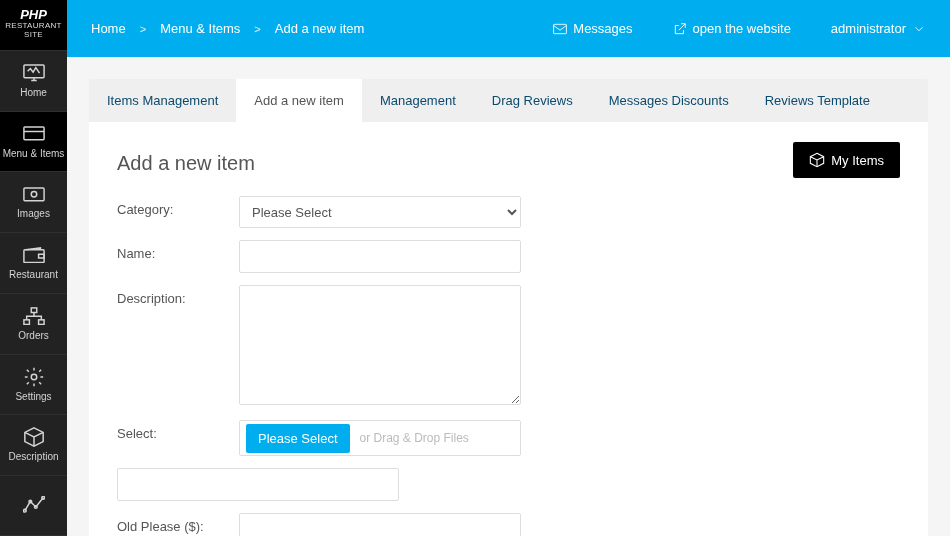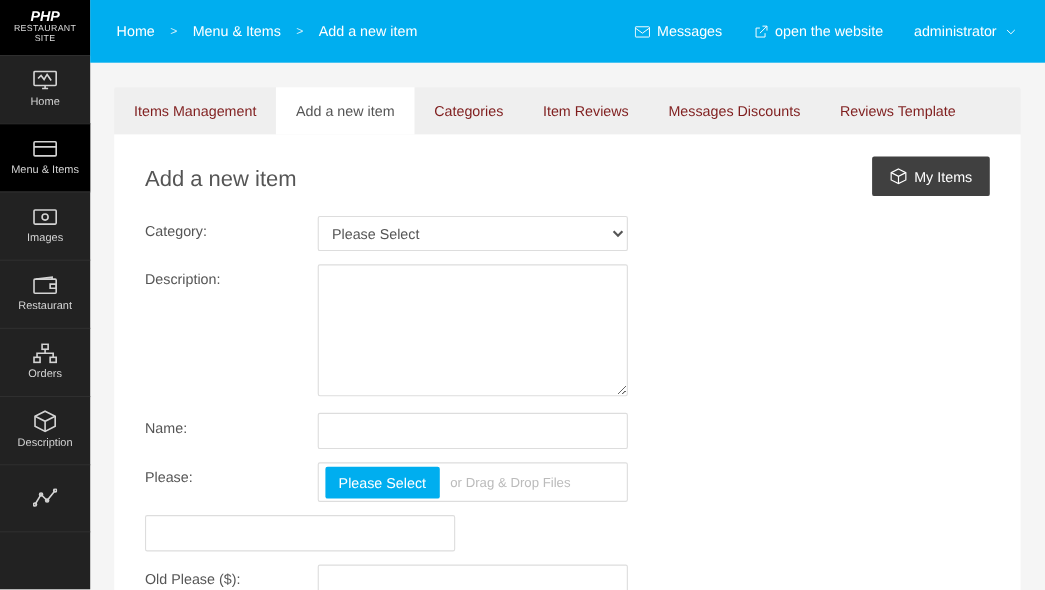--- a/index.html
+++ b/index.html
@@ -1,55 +1,55 @@
 <!DOCTYPE html>
 <html><head>
 <meta charset="utf-8">
 <style>
   * { box-sizing: border-box; margin: 0; padding: 0; }
   html, body { height: 100%; font-family: Arial, Helvetica, sans-serif; font-size: 13px; color: #555; }
   body { display: flex; flex-direction: row; width: 950px; height: 536px; overflow: hidden; background: #f5f5f5; }
 
   
-  .sidebar { width: 82px; background: #222; color: #ccc; display: flex; flex-direction: column; flex-shrink: 0; }
+  .sidebar { width: 67px; background: #222; color: #ccc; display: flex; flex-direction: column; flex-shrink: 0; }
   .logo-box { background: #000; text-align: center; padding: 8px 2px 10px 2px; line-height: 1.1; }
   .logo-box .logo-php { font-style: italic; font-weight: bold; font-size: 13px; color: #fff; }
   .logo-box .logo-sub { font-size: 8px; color: #ddd; letter-spacing: 0.3px; }
   .side-item { display: flex; flex-direction: column; align-items: center; justify-content: center; height: 62px; cursor: pointer; border-top: 1px solid #2f2f2f; font-size: 10px; color: #d4d4d4; gap: 5px; }
   .side-item.active { background: #000; }
   .side-item span { text-align: center; line-height: 1.1; }
   .side-icon { width: 22px; height: 18px; display: flex; align-items: center; justify-content: center; }
   .side-icon svg { stroke: #d4d4d4; fill: none; stroke-width: 1.6; }
 
   
   .main-col { flex: 1; display: flex; flex-direction: column; min-width: 0; }
 
   
   .topbar { height: 57px; background: #00aeef; color: #fff; display: flex; align-items: center; padding: 0 24px; font-size: 13px; flex-shrink: 0; }
   .crumbs { display: flex; align-items: center; gap: 14px; }
   .crumb-sep { color: rgba(255,255,255,0.85); font-size: 11px; }
   .crumb-link { color: #fff; cursor: pointer; }
-  .top-right { margin-left: auto; display: flex; align-items: center; gap: 28px; padding-left: 23px; }
+  .top-right { margin-left: auto; display: flex; align-items: center; gap: 40px; padding-left: 23px; }
   .top-link { display: flex; align-items: center; gap: 6px; cursor: pointer; }
   .top-link svg { width: 14px; height: 14px; stroke: #fff; fill: none; stroke-width: 1.5; }
   .chev-down { width: 10px; height: 10px; }
 
   
   .content-wrap { flex: 1; padding: 22px 22px 0 22px; overflow: auto; }
   .tabs { display: flex; background: #efefef; border-radius: 2px 2px 0 0; }
-  .tab { padding: 14px 18px; color: #7f1d1d; font-size: 13px; cursor: pointer; }
+  .tab { padding: 14px 18px; color: #0c4a6e; font-size: 13px; cursor: pointer; }
   .tab.active { background: #fff; color: #555; }
   .panel { background: #fff; padding: 20px 28px 10px 28px; }
 
   .panel-top { display: flex; align-items: flex-start; justify-content: space-between; margin-bottom: 18px; }
   .panel-title { font-size: 20px; font-weight: 400; color: #555; margin-top: 10px; }
-  .my-items-btn { display: flex; align-items: center; gap: 6px; background: #404040; color: #fff; padding: 10px 16px; border-radius: 2px; cursor: pointer; font-size: 13px; }
+  .my-items-btn { display: flex; align-items: center; gap: 6px; background: #000000; color: #fff; padding: 10px 16px; border-radius: 2px; cursor: pointer; font-size: 13px; }
   .my-items-btn svg { width: 16px; height: 16px; stroke: #fff; fill: none; stroke-width: 1.6; }
 
-  .form-row { display: flex; align-items: flex-start; margin-bottom: 12px; gap: 35px; }
+  .form-row { display: flex; align-items: flex-start; margin-bottom: 12px; }
   .form-label { width: 122px; padding-top: 6px; font-size: 13px; color: #555; }
   .form-control-col { flex: 0 0 282px; }
   .ctrl { width: 100%; border: 1px solid #ddd; border-radius: 2px; padding: 8px 10px; font-size: 13px; color: #555; font-family: inherit; background: #fff; }
   select.ctrl { height: 32px; padding: 4px 8px; }
   textarea.ctrl { height: 120px; resize: both; }
   .img-drop { border: 1px solid #ddd; border-radius: 2px; height: 36px; display: flex; align-items: center; padding-left: 6px; gap: 10px; color: #bbb; font-size: 12px; }
   .please-select-btn { background: #00aeef; color: #fff; padding: 7px 12px; border-radius: 2px; font-size: 13px; cursor: pointer; }
 
 </style>
 </head>
@@ -109,20 +109,29 @@
       <svg viewBox="0 0 24 20">
           <rect x="9" y="1" width="6" height="5"></rect>
           <rect x="1" y="14" width="6" height="5"></rect>
           <rect x="17" y="14" width="6" height="5"></rect>
           <path d="M12 6 L12 10 M4 14 L4 10 L20 10 L20 14"></path>
         </svg>
     </div>
     <span>Orders</span>
   </div>
 
+  <div class="side-item">
+    <div class="side-icon">
+      <svg viewBox="0 0 24 24">
+          <circle cx="12" cy="12" r="3"></circle>
+          <path d="M12 2v3M12 19v3M4.2 4.2l2.1 2.1M17.7 17.7l2.1 2.1M2 12h3M19 12h3M4.2 19.8l2.1-2.1M17.7 6.3l2.1-2.1"></path>
+        </svg>
+    </div>
+    <span>Settings</span>
+  </div>
 
   <div class="side-item">
     <div class="side-icon">
       <svg viewBox="0 0 24 24">
           <path d="M12 2 L22 7 L22 17 L12 22 L2 17 L2 7 Z"></path>
           <path d="M2 7 L12 12 L22 7 M12 12 L12 22"></path>
         </svg>
     </div>
     <span>Description</span>
   </div>
@@ -170,22 +179,22 @@
             <path d="M6 9l6 6 6-6"></path>
           </svg>
       </div>
     </div>
   </div>
 
   <div class="content-wrap">
     <div class="tabs">
       <div class="tab">Items Management</div>
       <div class="tab active">Add a new item</div>
-      <div class="tab">Categories</div>
-      <div class="tab">Item Reviews</div>
+      <div class="tab">Management</div>
+      <div class="tab">Drag Reviews</div>
       <div class="tab">Messages Discounts</div>
       <div class="tab">Reviews Template</div>
     </div>
 
     <div class="panel">
       <div class="panel-top">
         <div class="panel-title">Add a new item</div>
         <div class="my-items-btn">
           <svg viewBox="0 0 24 24">
               <path d="M12 2 L22 7 L22 17 L12 22 L2 17 L2 7 Z"></path>
@@ -198,35 +207,35 @@
       <div class="form-row">
         <div class="form-label">Category:</div>
         <div class="form-control-col">
           <select class="ctrl">
             <option>Please Select</option>
           </select>
         </div>
       </div>
 
       <div class="form-row">
+        <div class="form-label">Name:</div>
+        <div class="form-control-col">
+          <input type="text" class="ctrl" style="">
+        </div>
+      </div>
+
+      <div class="form-row">
         <div class="form-label">Description:</div>
         <div class="form-control-col">
           <textarea class="ctrl" style=""></textarea>
         </div>
       </div>
 
       <div class="form-row">
-        <div class="form-label">Name:</div>
-        <div class="form-control-col">
-          <input type="text" class="ctrl" style="">
-        </div>
-      </div>
-
-      <div class="form-row">
-        <div class="form-label">Please:</div>
+        <div class="form-label">Select:</div>
         <div class="form-control-col">
           <div class="img-drop">
             <div class="please-select-btn">Please Select</div>
             <span>or Drag &amp; Drop Files</span>
           </div>
         </div>
       </div>
 
       <div class="form-row">
         <div class="form-control-col">

